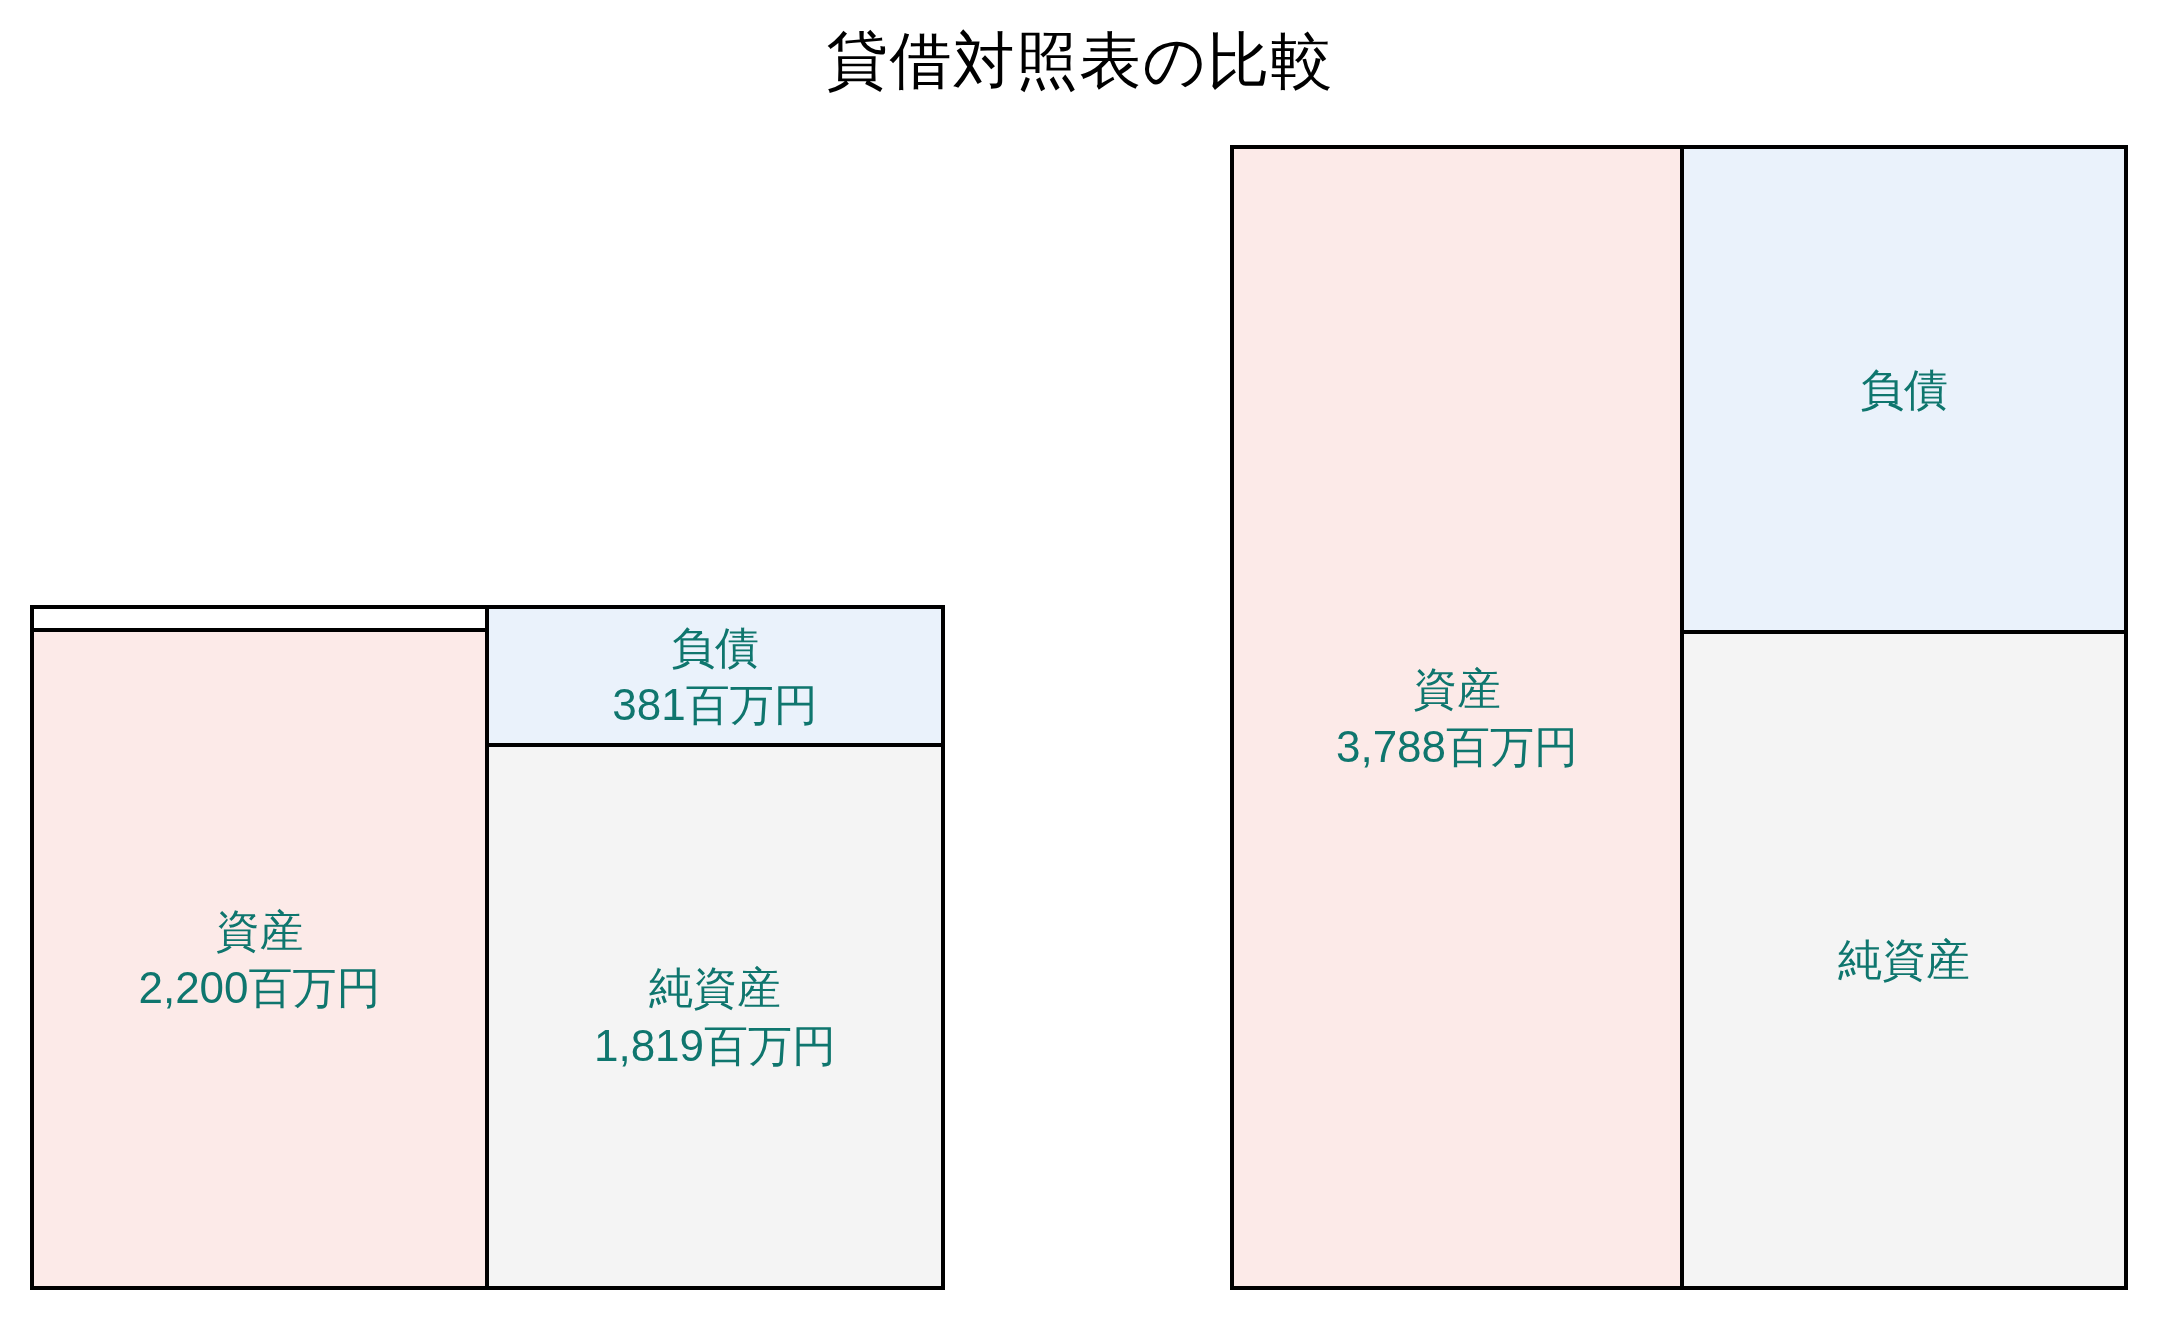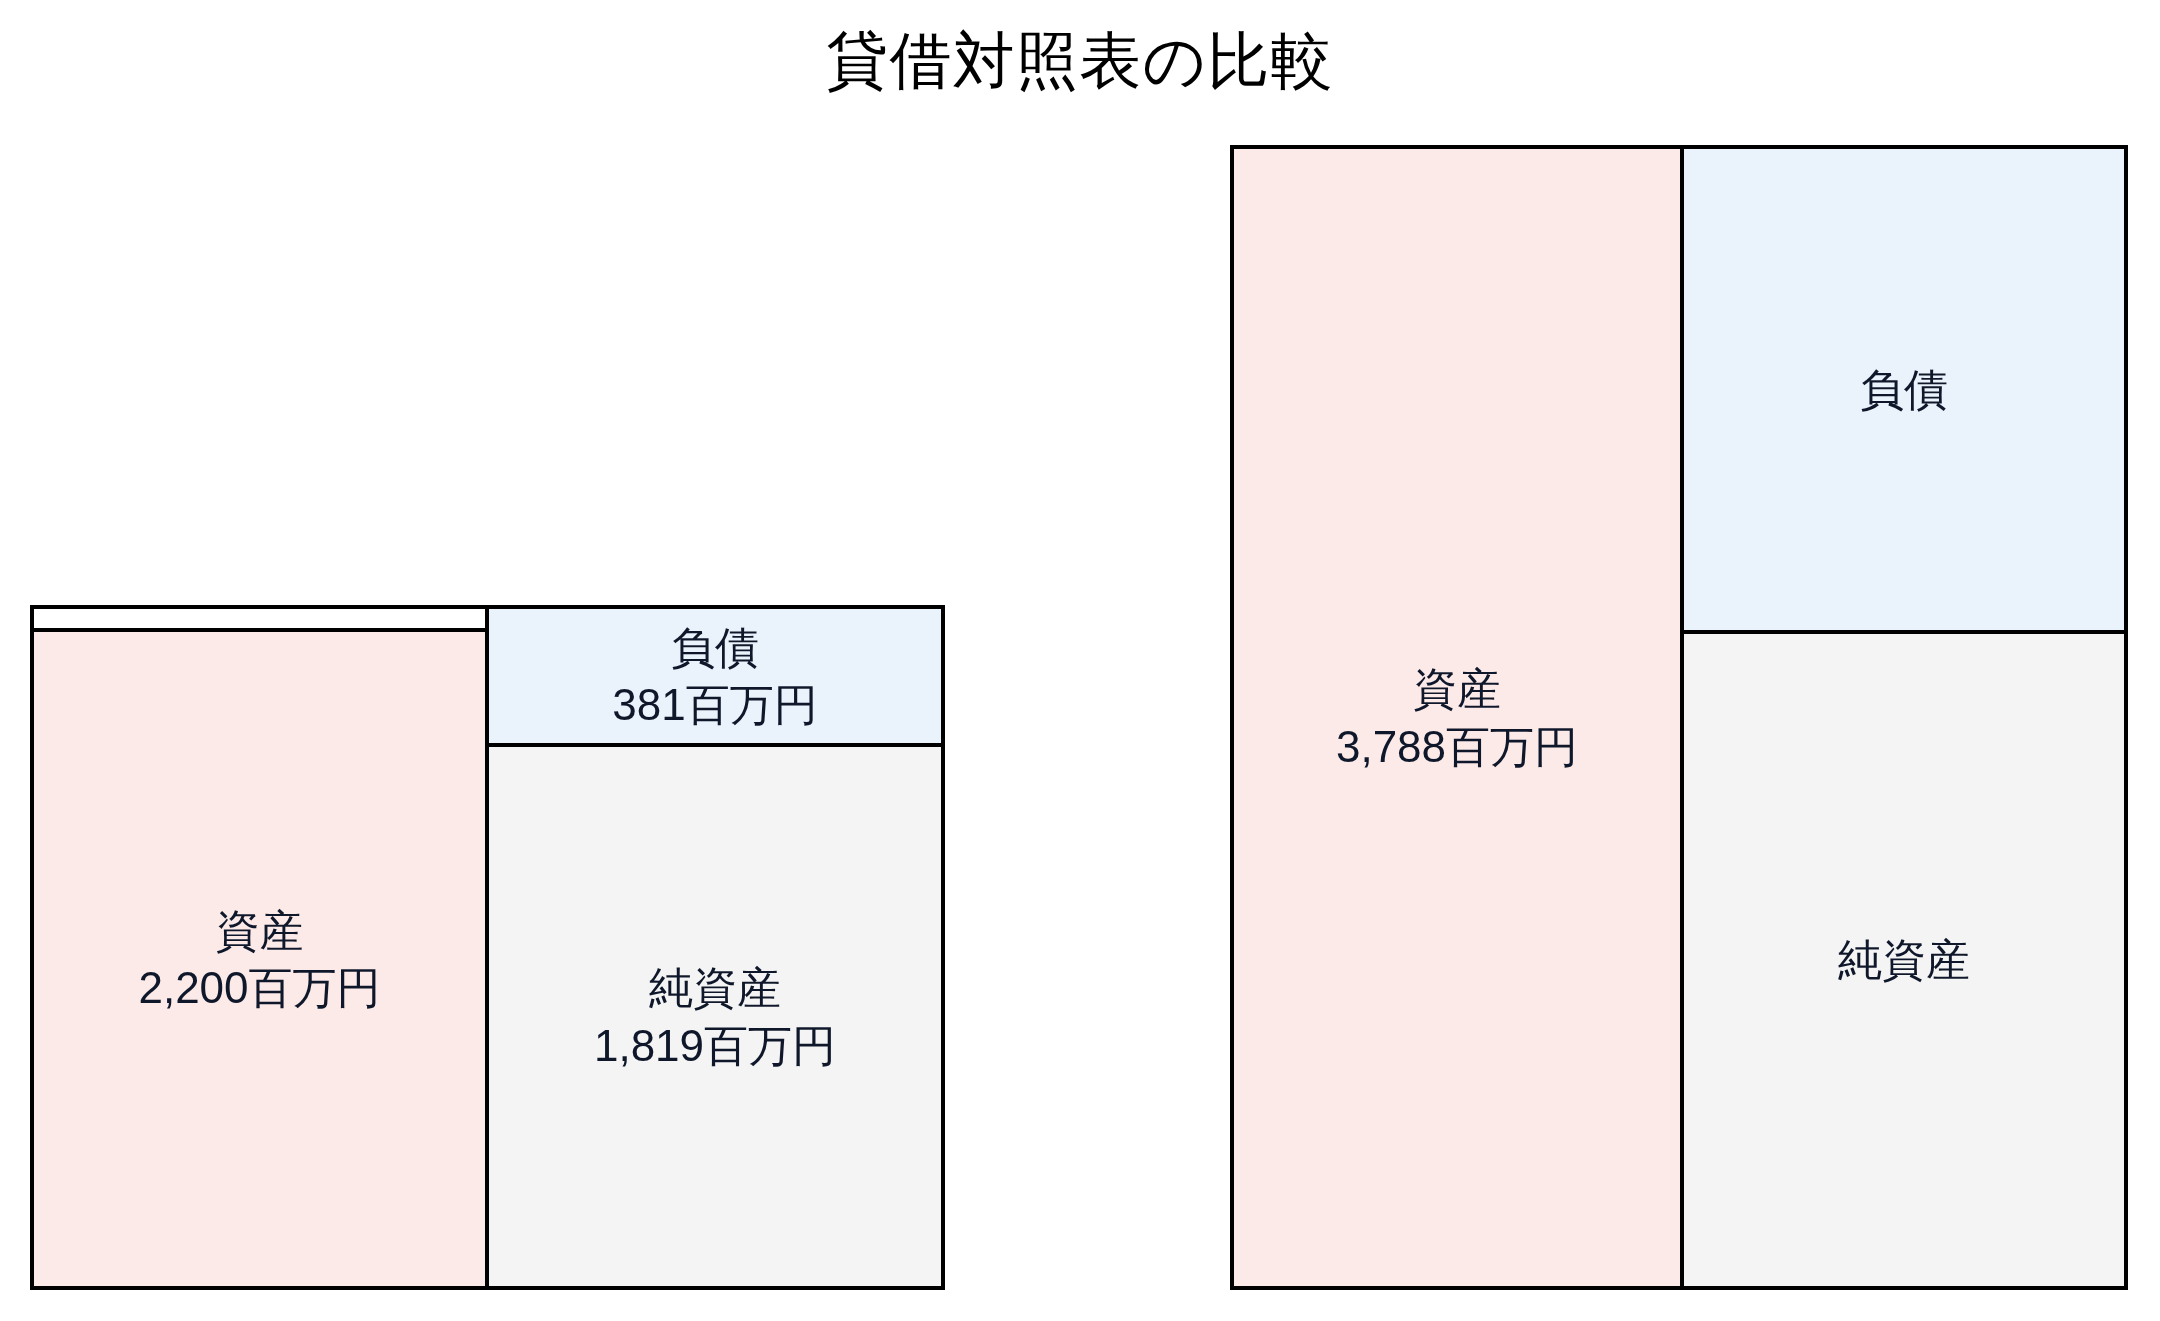--- a/index.html
+++ b/index.html
@@ -63,21 +63,21 @@
     left: 0;
     right: 0;
     box-sizing: border-box;
     display: flex;
     flex-direction: column;
     align-items: center;
     justify-content: center;
     text-align: center;
     font-size: 44px;
     line-height: 1.30;
-    color: #0f172a;
+    color: #0f766e;
     overflow: hidden;
   }
   .bs-block .block-label,
   .bs-block .block-value {
     display: block;
     white-space: nowrap;
   }
 
   
   .fill-asset     { background: #fceae8; }

